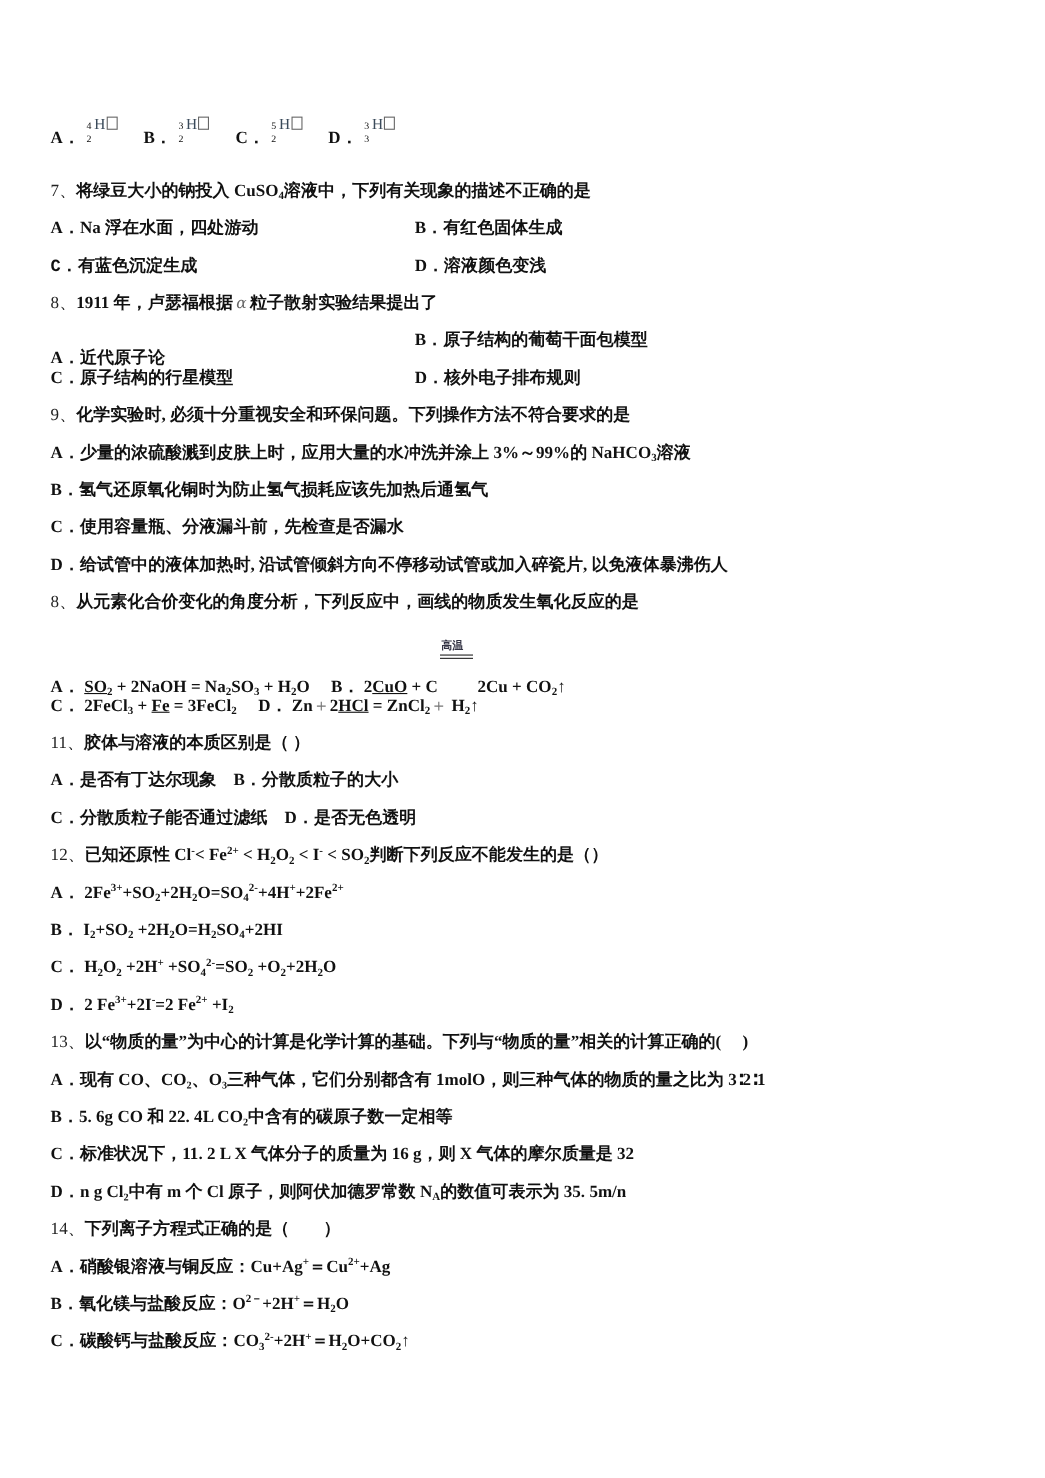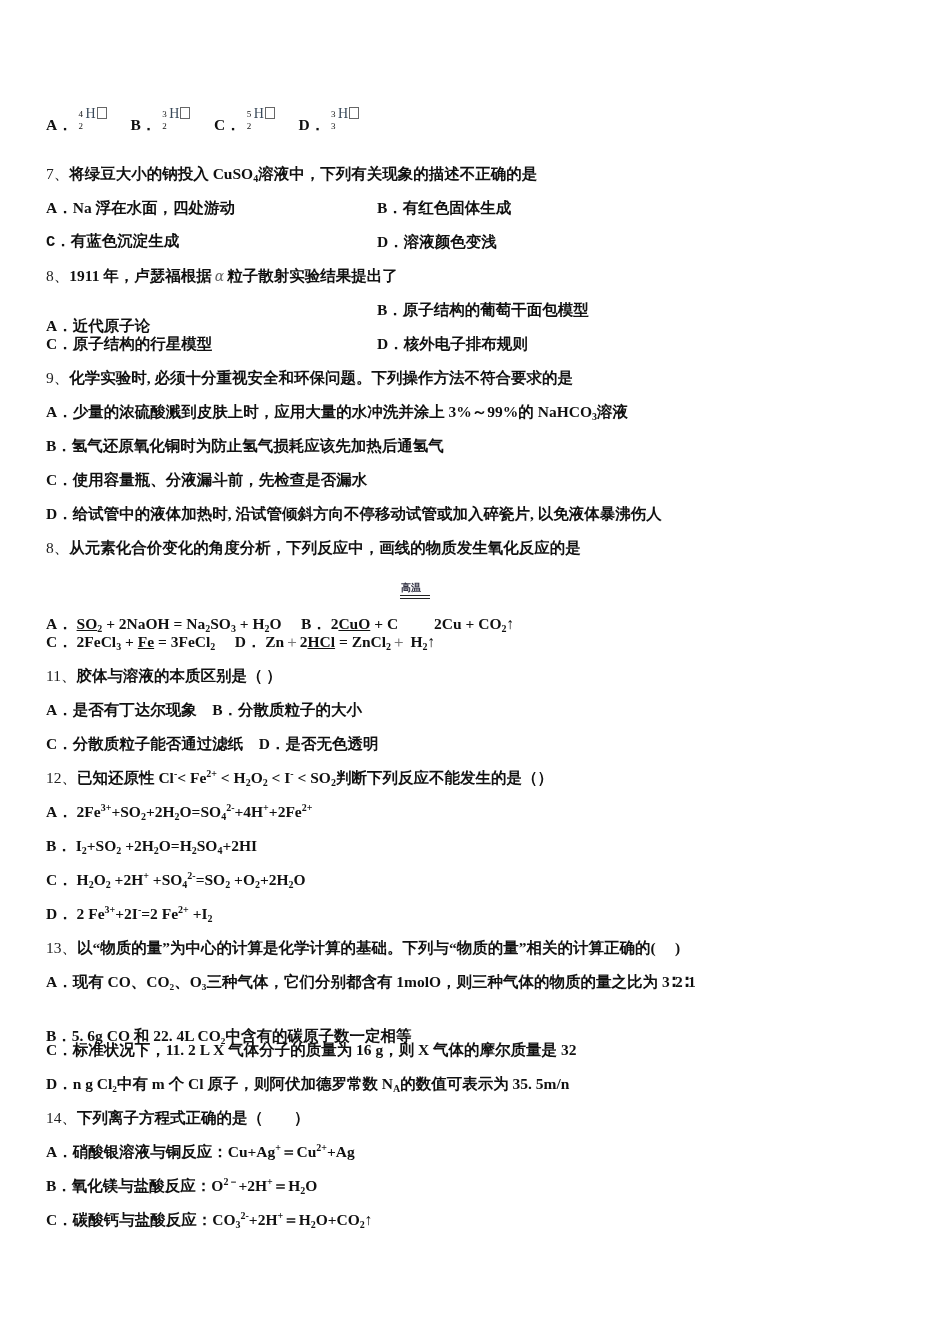--- a/index.html
+++ b/index.html
@@ -101,21 +101,21 @@
 </div>
 <div class="line b" style="top:802px;"><span>A．</span> 2Fe<sup>3+</sup>+SO<sub>2</sub>+2H<sub>2</sub>O=SO<sub>4</sub><sup>2-</sup>+4H<sup>+</sup>+2Fe<sup>2+</sup></div>
 <div class="line b" style="top:836px;"><span>B．</span> I<sub>2</sub>+SO<sub>2</sub> +2H<sub>2</sub>O=H<sub>2</sub>SO<sub>4</sub>+2HI</div>
 <div class="line b" style="top:870px;"><span>C．</span> H<sub>2</sub>O<sub>2</sub> +2H<sup>+</sup> +SO<sub>4</sub><sup>2-</sup>=SO<sub>2</sub> +O<sub>2</sub>+2H<sub>2</sub>O</div>
 <div class="line b" style="top:904px;"><span>D．</span> 2 Fe<sup>3+</sup>+2I<sup>-</sup>=2 Fe<sup>2+</sup> +I<sub>2</sub></div>
 
 <div class="line" style="top:938px;">
   <span class="qn">13、</span><span class="b">以“物质的量”为中心的计算是化学计算的基础。下列与“物质的量”相关的计算正确的(　 )</span>
 </div>
 <div class="line b" style="top:972px;"><span>A．</span><span>现有 CO、CO₂、O₃三种气体，它们分别都含有 1molO，则三种气体的物质的量之比为 3∶2∶1</span></div>
-<div class="line b" style="top:1006px;margin-top:20px;"><span>B．</span><span>5. 6g  CO  和 22. 4L  CO₂中含有的碳原子数一定相等</span></div>
+<div class="line b" style="top:1006px;"><span>B．</span><span>5. 6g  CO  和 22. 4L  CO₂中含有的碳原子数一定相等</span></div>
 <div class="line b" style="top:1040px;"><span>C．</span><span>标准状况下，11. 2  L  X 气体分子的质量为 16  g，则 X 气体的摩尔质量是 32</span></div>
 <div class="line b" style="top:1074px;"><span>D．</span><span>n  g  Cl₂中有 m 个 Cl 原子，则阿伏加德罗常数 N</span><sub>A</sub><span>的数值可表示为  35. 5m/n</span></div>
 
 <div class="line" style="top:1108px;">
   <span class="qn">14、</span><span class="b">下列离子方程式正确的是（　　）</span>
 </div>
 <div class="line b" style="top:1142px;"><span>A．</span><span>硝酸银溶液与铜反应：</span>Cu+Ag<sup>+</sup>＝Cu<sup>2+</sup>+Ag</div>
 <div class="line b" style="top:1176px;"><span>B．</span><span>氧化镁与盐酸反应：</span>O<sup>2－</sup>+2H<sup>+</sup>＝H<sub>2</sub>O</div>
 <div class="line b" style="top:1210px;text-align:right;"><span>C．</span><span>碳酸钙与盐酸反应：</span>CO<sub>3</sub><sup>2-</sup>+2H<sup>+</sup>＝H<sub>2</sub>O+CO<sub>2</sub>↑</div>
 

